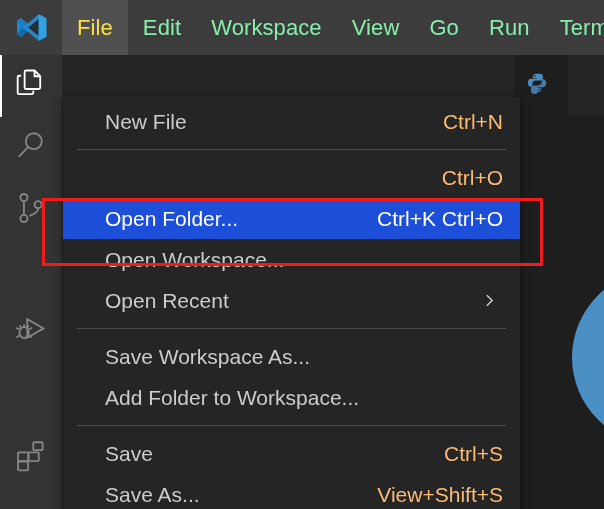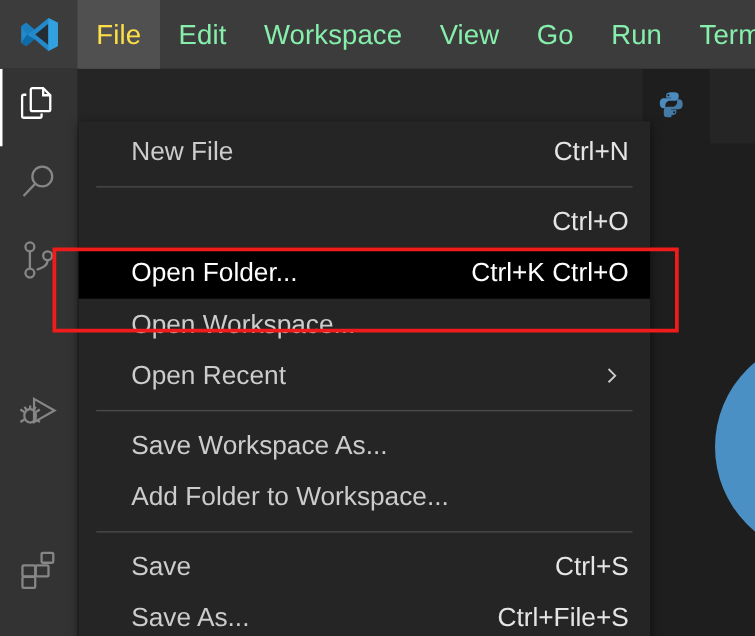--- a/index.html
+++ b/index.html
@@ -163,30 +163,30 @@
     white-space: nowrap;
     cursor: default;
   }
   .menu-item .mi-label {
     position: absolute;
     left: 42px;
   }
   .menu-item .mi-accel {
     position: absolute;
     right: 17px;
-    color: #e5e5e5;
+    color: #fdba74;
   }
   .menu-item .mi-chevron {
     position: absolute;
     right: 22px;
     display: flex;
     align-items: center;
   }
   .menu-item.selected {
-    background: #000000;
+    background: #1d4ed8;
     text-align: center;
   }
   .menu-item.selected .mi-label,
   .menu-item.selected .mi-accel {
     color: #ffffff;
   }
   .menu-sep {
     height: 1px;
     margin: 7px 14px 7px 14px;
     background: #4d4d4d;
@@ -368,20 +368,20 @@
 
     <div class="menu-sep"></div>
 
     <div class="menu-item">
       <span class="mi-label">Save</span>
       <span class="mi-accel">Ctrl+S</span>
     </div>
 
     <div class="menu-item">
       <span class="mi-label">Save As...</span>
-      <span class="mi-accel">Ctrl+File+S</span>
+      <span class="mi-accel">View+Shift+S</span>
     </div>
 
   </div>
 
   <div class="red-box"></div>
 
 </div>
 
 </body></html>

